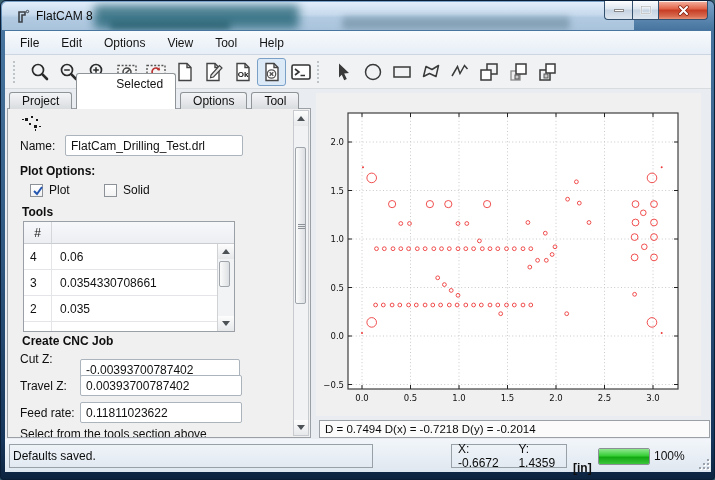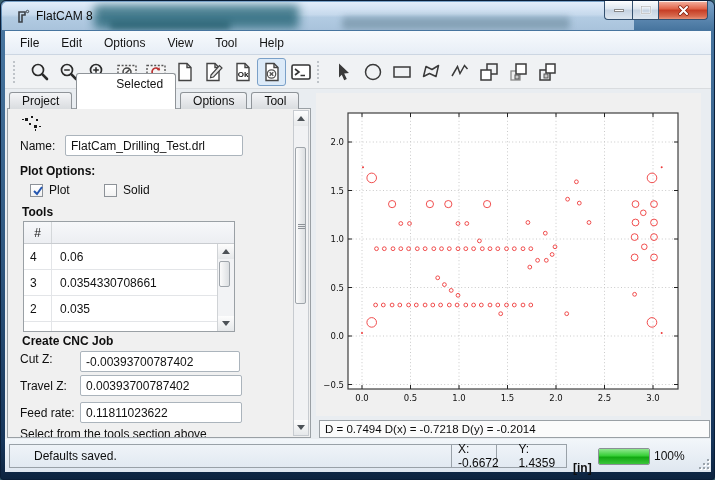--- a/index.html
+++ b/index.html
@@ -323,21 +323,21 @@
         <div class="sb-thumb" style="top:17px;height:26px;"></div>
         <div class="sb-btn" style="bottom:0;">
             <span class="arr-down"></span>
           </div>
       </div>
     </div>
 
     <div class="lbl bold" style="left:14px;top:225px;">Create CNC Job</div>
 
     <div class="lbl" style="left:12px;top:243px;">Cut Z:</div>
-    <input class="field" style="left: 72px; top: 242px; width: 160px;" value="-0.00393700787402">
+    <input class="field" style="left: 72px; top: 250px; width: 160px;" value="-0.00393700787402">
     <div class="lbl" style="left:12px;top:270px;">Travel Z:</div>
     <input class="field" style="left: 72px; top: 266px; width: 162px;" value="0.00393700787402">
     <div class="lbl" style="left:12px;top:297px;">Feed rate:</div>
     <input class="field" style="left: 72px; top: 293px; width: 162px;" value="0.11811023622">
 
     <div class="lbl" style="left:12px;top:318px;">Select from the tools section above</div>
 
     <div class="sb" style="right:1px;top:1px;width:16px;height:326px;">
       <div class="sb-btn" style="top:0;">
           <span class="arr-up"></span>
@@ -490,21 +490,21 @@
         <circle cx="47.0" cy="74.2" r="1" fill="#ee3b3b"></circle>
         <circle cx="345.7" cy="74.2" r="1" fill="#ee3b3b"></circle>
         <circle cx="46.0" cy="240.1" r="1" fill="#ee3b3b"></circle>
         <circle cx="345.7" cy="240.1" r="1" fill="#ee3b3b"></circle>
       </svg>
   </div>
 
   <div class="readout">D = 0.7494  D(x) = -0.7218  D(y) = -0.2014</div>
 
   <div class="statusbar">
-    <div class="sbox" style="left:4px;top:5px;width:488px;height:24px;padding-left:24px;align-items:center;">
+    <div class="sbox" style="left:4px;top:5px;width:364px;height:24px;padding-left:3px;align-items:center;">
       <span>Defaults saved.</span>
     </div>
     <div class="sbox" style="left:446px;top:5px;width:116px;height:24px;padding-left:6px;">
       <span>X: -0.6672</span>
       <span style="width:9px;"></span>
       <span>Y: 1.4359</span>
     </div>
     <div class="lbl" style="left:568px;top:22px;font-weight:bold;">[in]</div>
   </div>
   <div class="progress">

